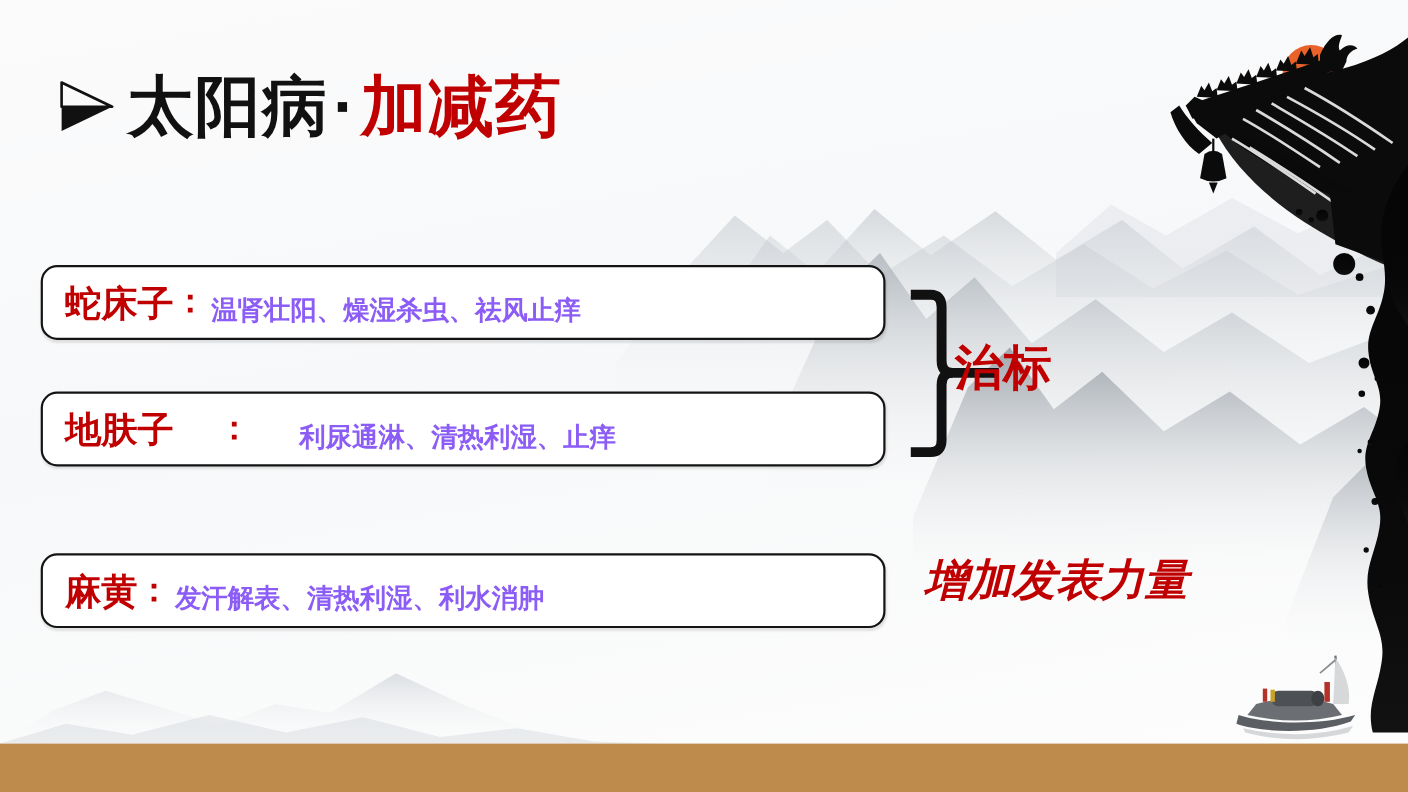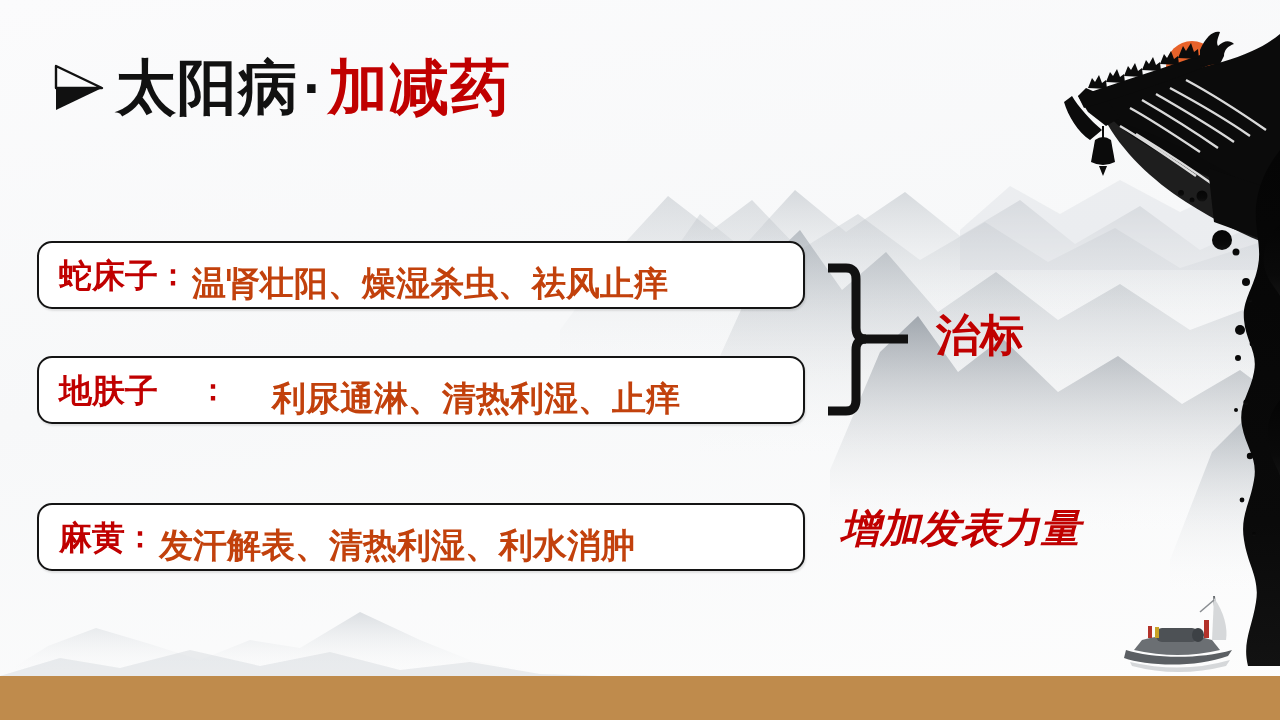--- a/index.html
+++ b/index.html
@@ -42,21 +42,21 @@
     height: 44px;
     background: #bf8b4c;
   }
 
   
   #title-row {
     position: absolute;
     left: 52px;
     top: 58px;
     display: flex;
-    align-items: flex-start;
+    align-items: center;
     height: 78px;
   }
   #title-bullet {
     width: 54px;
     height: 60px;
     margin-right: 10px;
     flex: none;
   }
   #title-bullet svg { display:block; }
   .title-text {
@@ -97,23 +97,23 @@
     white-space: nowrap;
   }
   .herb-colon {
     color: #c00000;
     font-weight: bold;
     font-size: 30px;
     line-height: 1;
     padding-right: 4px;
   }
   .herb-effects {
-    color: #c2410c;
-    font-weight: bold;
-    font-size: 34px;
+    color: #8b5cf6;
+    font-weight: bold;
+    font-size: 24px;
     line-height: 1;
     white-space: nowrap;
     margin-top: 16px;
   }
 
   
   #brace-group {
     position: absolute;
     left: 826px;
     top: 262px;
@@ -124,21 +124,21 @@
 
   
   .annotation {
     position: absolute;
     color: #c00000;
     font-weight: bold;
     line-height: 1;
     white-space: nowrap;
   }
   #annotation-zhibiao {
-    left: 936px;
+    left: 868px;
     top: 313px;
     font-size: 44px;
   }
   #annotation-fabiao {
     left: 840px;
     top: 508px;
     font-size: 40px;
     font-style: italic;
   }
 </style>

